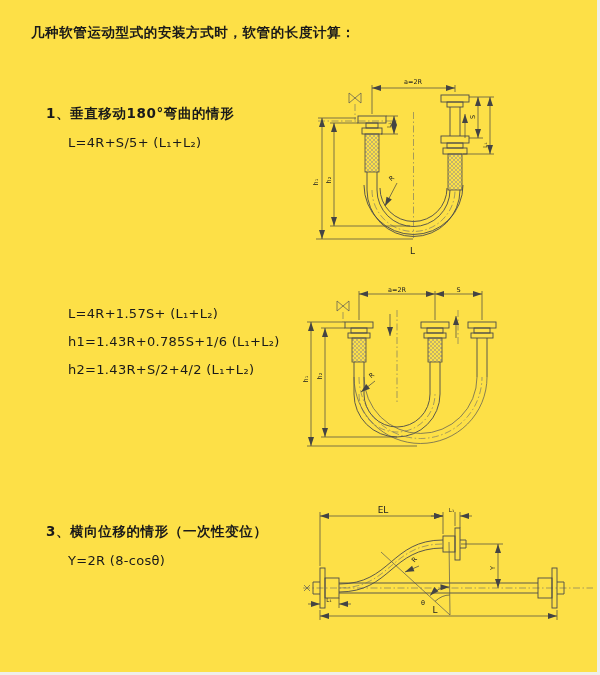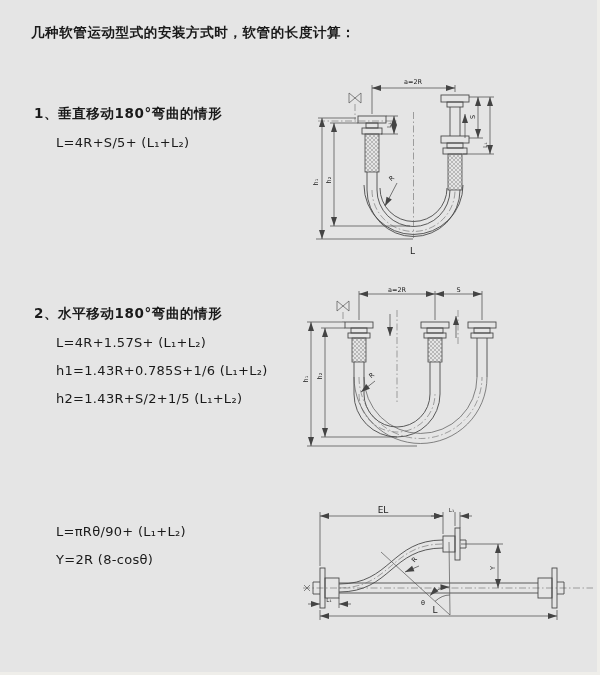--- a/index.html
+++ b/index.html
@@ -1,22 +1,22 @@
 <!DOCTYPE html>
 <html><head>
 <meta charset="utf-8">
 <style>
   html,body{margin:0;padding:0;background:#fff;}
   .page{
-    position:relative;width:600px;height:675px;background:#e5e5e5;
+    position:relative;width:600px;height:675px;background:#fde047;
     font-family:"DejaVu Sans","Liberation Sans",sans-serif;color:#1a1a1a;
     overflow:hidden;box-shadow:inset -3px -3px 0 #efeeea;
   }
   .doc-title{position:absolute;left:31px;top:24px;font-size:13.5px;font-weight:700;letter-spacing:.6px;}
-  .calc-section{position:absolute;left:34px;width:260px;}
+  .calc-section{position:absolute;left:46px;width:260px;}
   .s1{top:105px}.s2{top:305px}.s3{top:523px}
   .sec-heading{font-size:13.5px;font-weight:700;letter-spacing:.6px;margin:0 0 11px 0;white-space:nowrap;}
   .formula{font-size:13px;line-height:18px;margin:0 0 10px 22px;letter-spacing:.3px;white-space:nowrap;}
   .diagram{position:absolute;}
   .d1{left:300px;top:70px;width:290px;height:190px;}
   .d2{left:297px;top:284px;width:300px;height:180px;}
   .d3{left:295px;top:498px;width:305px;height:158px;}
   .ln{stroke:#4a4a4a;stroke-width:.9;fill:none;}
   .thin{stroke:#555;stroke-width:.7;fill:none;}
   .br{stroke:#4a4a4a;stroke-width:.8;}
@@ -33,28 +33,27 @@
 <div class="page">
 
   <div class="doc-title">几种软管运动型式的安装方式时，软管的长度计算：</div>
 
   <section class="calc-section s1">
     <div class="sec-heading">1、垂直移动180°弯曲的情形</div>
     <div class="formula">L=4R+S/5+ (L₁+L₂)</div>
   </section>
 
   <section class="calc-section s2">
-    <div class="sec-heading">2、水平移动180°弯曲的情形</div>
     <div class="formula">L=4R+1.57S+ (L₁+L₂)</div>
     <div class="formula">h1=1.43R+0.785S+1/6 (L₁+L₂)</div>
-    <div class="formula">h2=1.43R+S/2+1/5 (L₁+L₂)</div>
+    <div class="formula">h2=1.43R+S/2+4/2 (L₁+L₂)</div>
   </section>
 
   <section class="calc-section s3">
-    <div class="formula">L=πRθ/90+ (L₁+L₂)</div>
+    <div class="sec-heading">3、横向位移的情形（一次性变位）</div>
     <div class="formula">Y=2R (8-cosθ)</div>
   </section>
 
   <svg class="diagram d1" viewBox="0 0 290 190">
     <defs>
       <marker id="ar1" viewBox="0 0 10 8" refX="9.5" refY="4" markerWidth="10" markerHeight="8" orient="auto-start-reverse" markerUnits="userSpaceOnUse">
         <path d="M0.5,1 L9.5,4 L0.5,7 Z" fill="#444"></path>
       </marker>
       <pattern id="hz1" width="4" height="4" patternUnits="userSpaceOnUse">
         <path d="M0,4 L4,0 M0,0 L4,4" stroke="#8a8a8a" stroke-width="0.5"></path>

